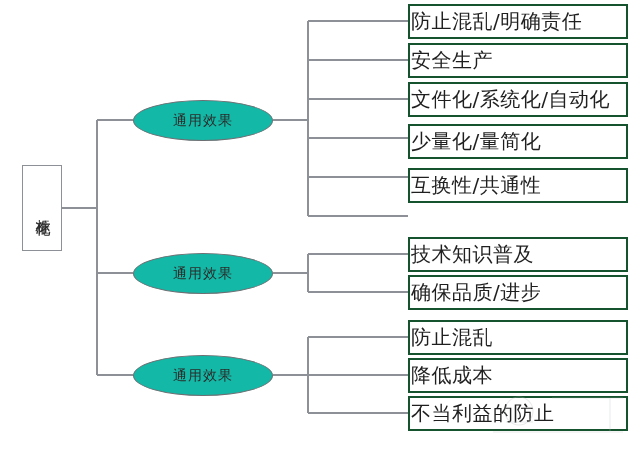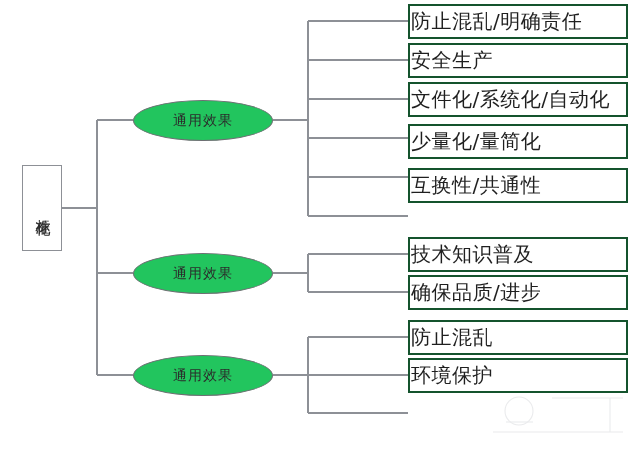--- a/index.html
+++ b/index.html
@@ -45,21 +45,21 @@
     letter-spacing: 1px;
   }
 
   
   .ellipse {
     position: absolute;
     width: 140px;
     height: 41px;
     border: 1px solid #6e6f73;
     border-radius: 50%;
-    background: #22c55e;
+    background: #14b8a6;
     box-sizing: border-box;
     display: flex;
     align-items: center;
     justify-content: center;
     font-size: 14px;
     color: #2b2b2b;
     letter-spacing: 1px;
   }
   .el-1 { left: 133px; top: 100px; }
   .el-2 { left: 133px; top: 253px; }
@@ -148,21 +148,22 @@
   <div class="leaf" style="top:4px">防止混乱/明确责任</div>
   <div class="leaf" style="top:43px">安全生产</div>
   <div class="leaf" style="top:82px">文件化/系统化/自动化</div>
   <div class="leaf" style="top:124px">少量化/量简化</div>
   <div class="leaf" style="top:168px">互换性/共通性</div>
 
   <div class="leaf" style="top:237px">技术知识普及</div>
   <div class="leaf" style="top:275px">确保品质/进步</div>
 
   <div class="leaf" style="top:320px">防止混乱</div>
-  <div class="leaf" style="top:358px">环境保护</div>
+  <div class="leaf" style="top:358px">降低成本</div>
+  <div class="leaf" style="top:396px">不当利益的防止</div>
 
   <svg class="watermark" viewBox="0 0 132 54" xmlns="http://www.w3.org/2000/svg">
     <g stroke="#b9bcc2" fill="none" stroke-width="1.1">
       <circle cx="27" cy="19" r="14"></circle>
       <path d="M14,30 L41,30"></path>
       <path d="M1,40 L131,40"></path>
       <path d="M60,6 L131,6"></path>
       <path d="M118,6 L118,40"></path>
     </g>
   </svg>

